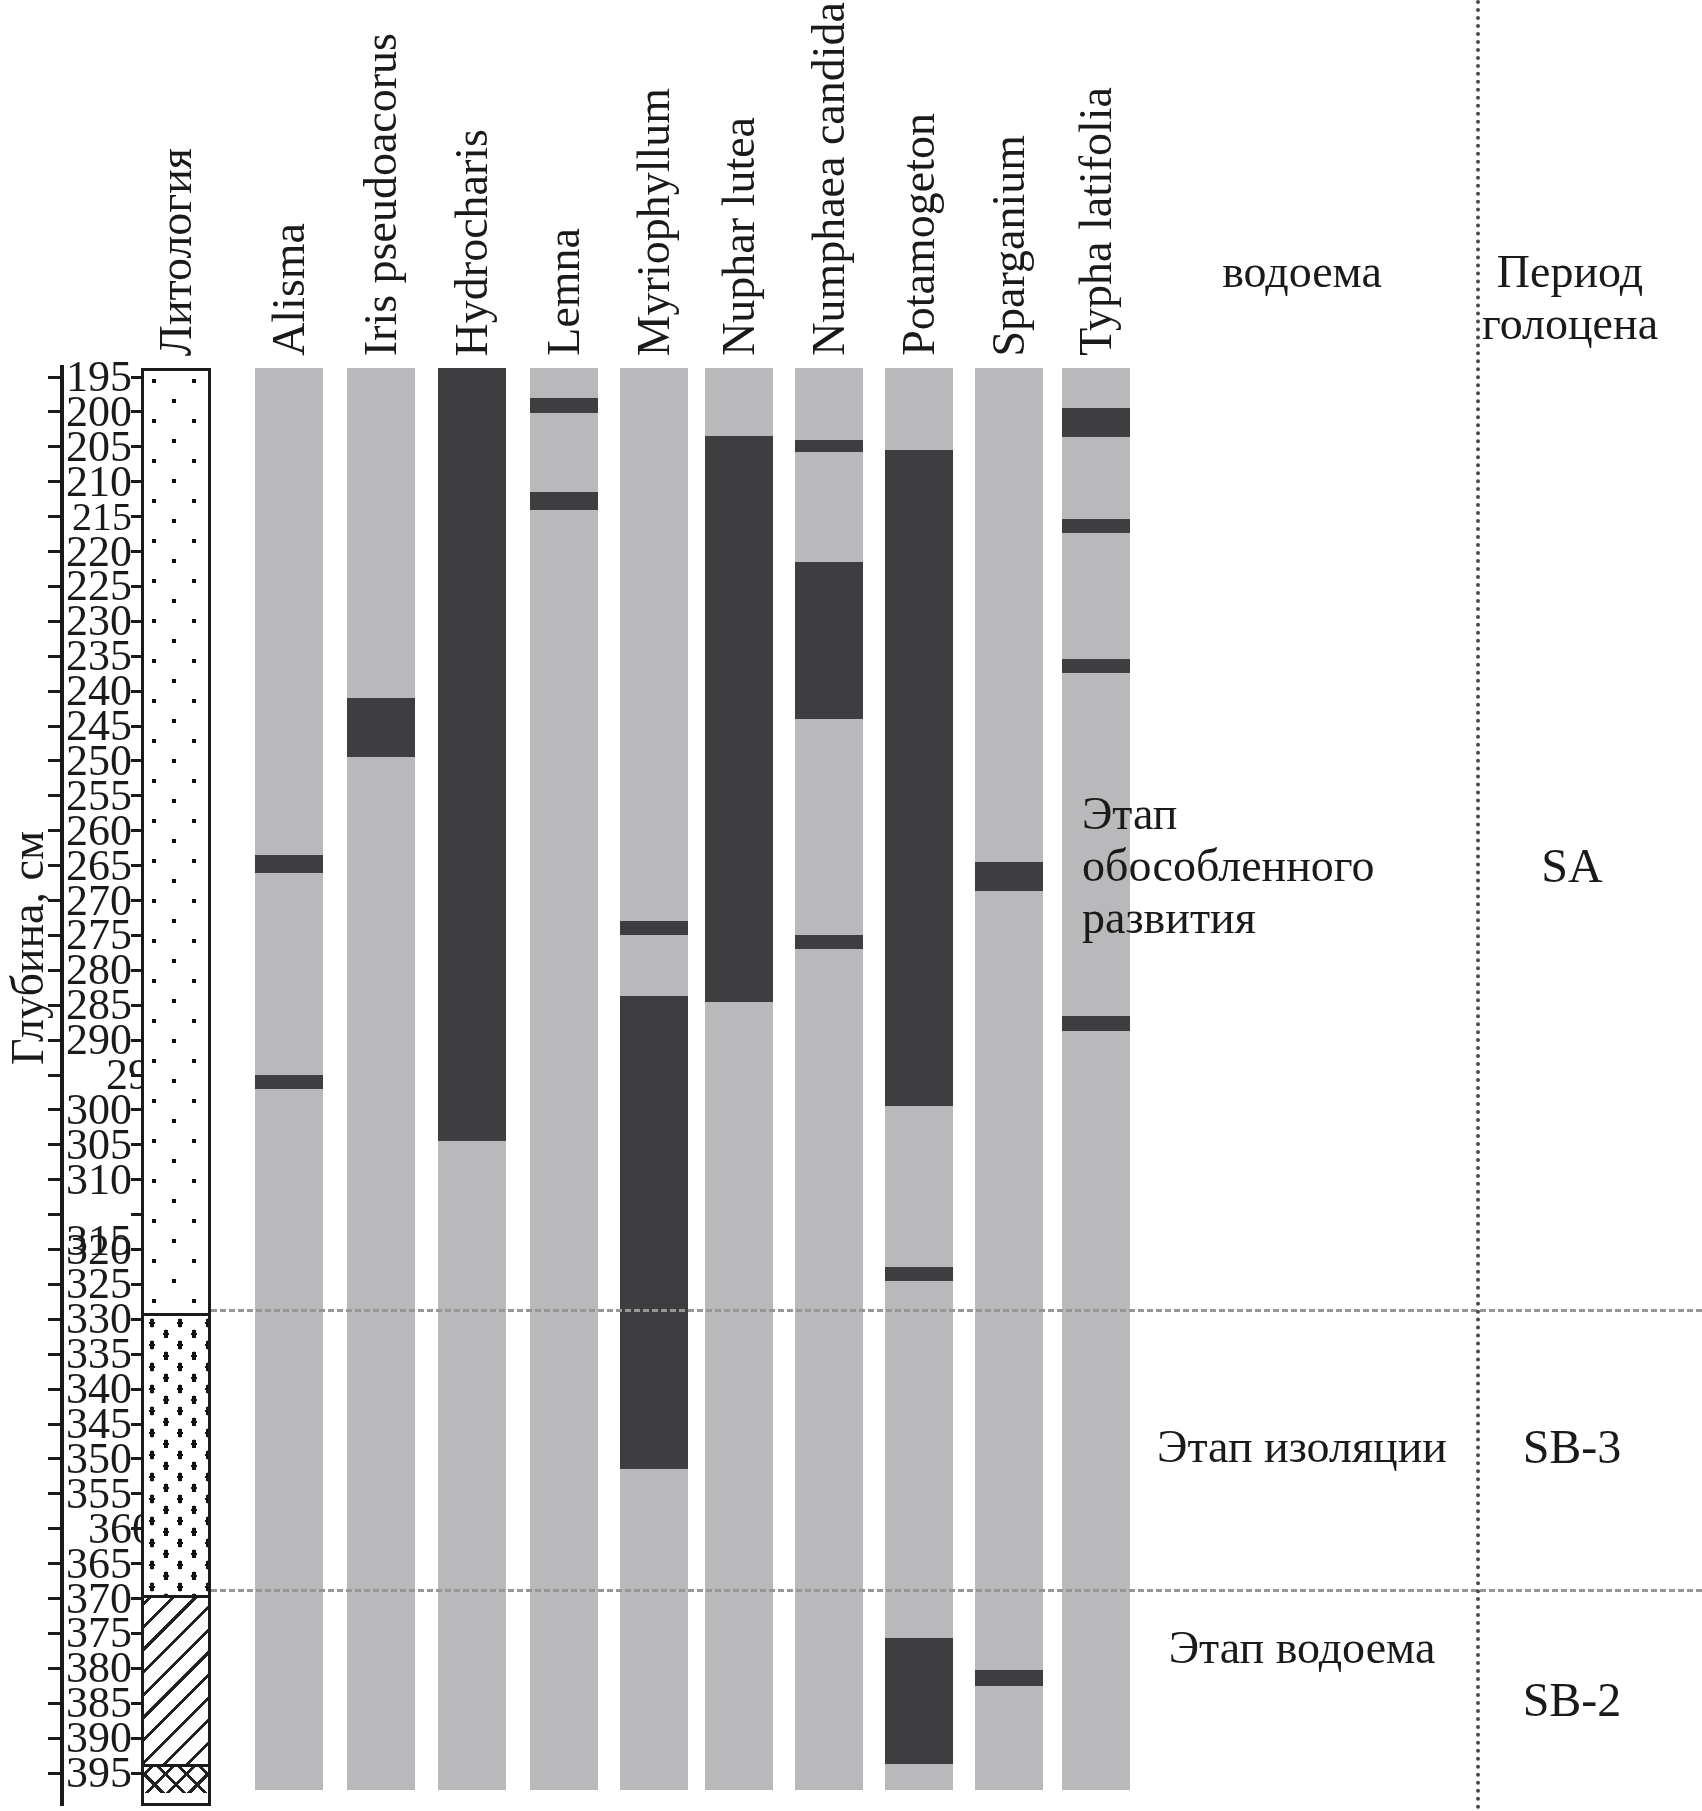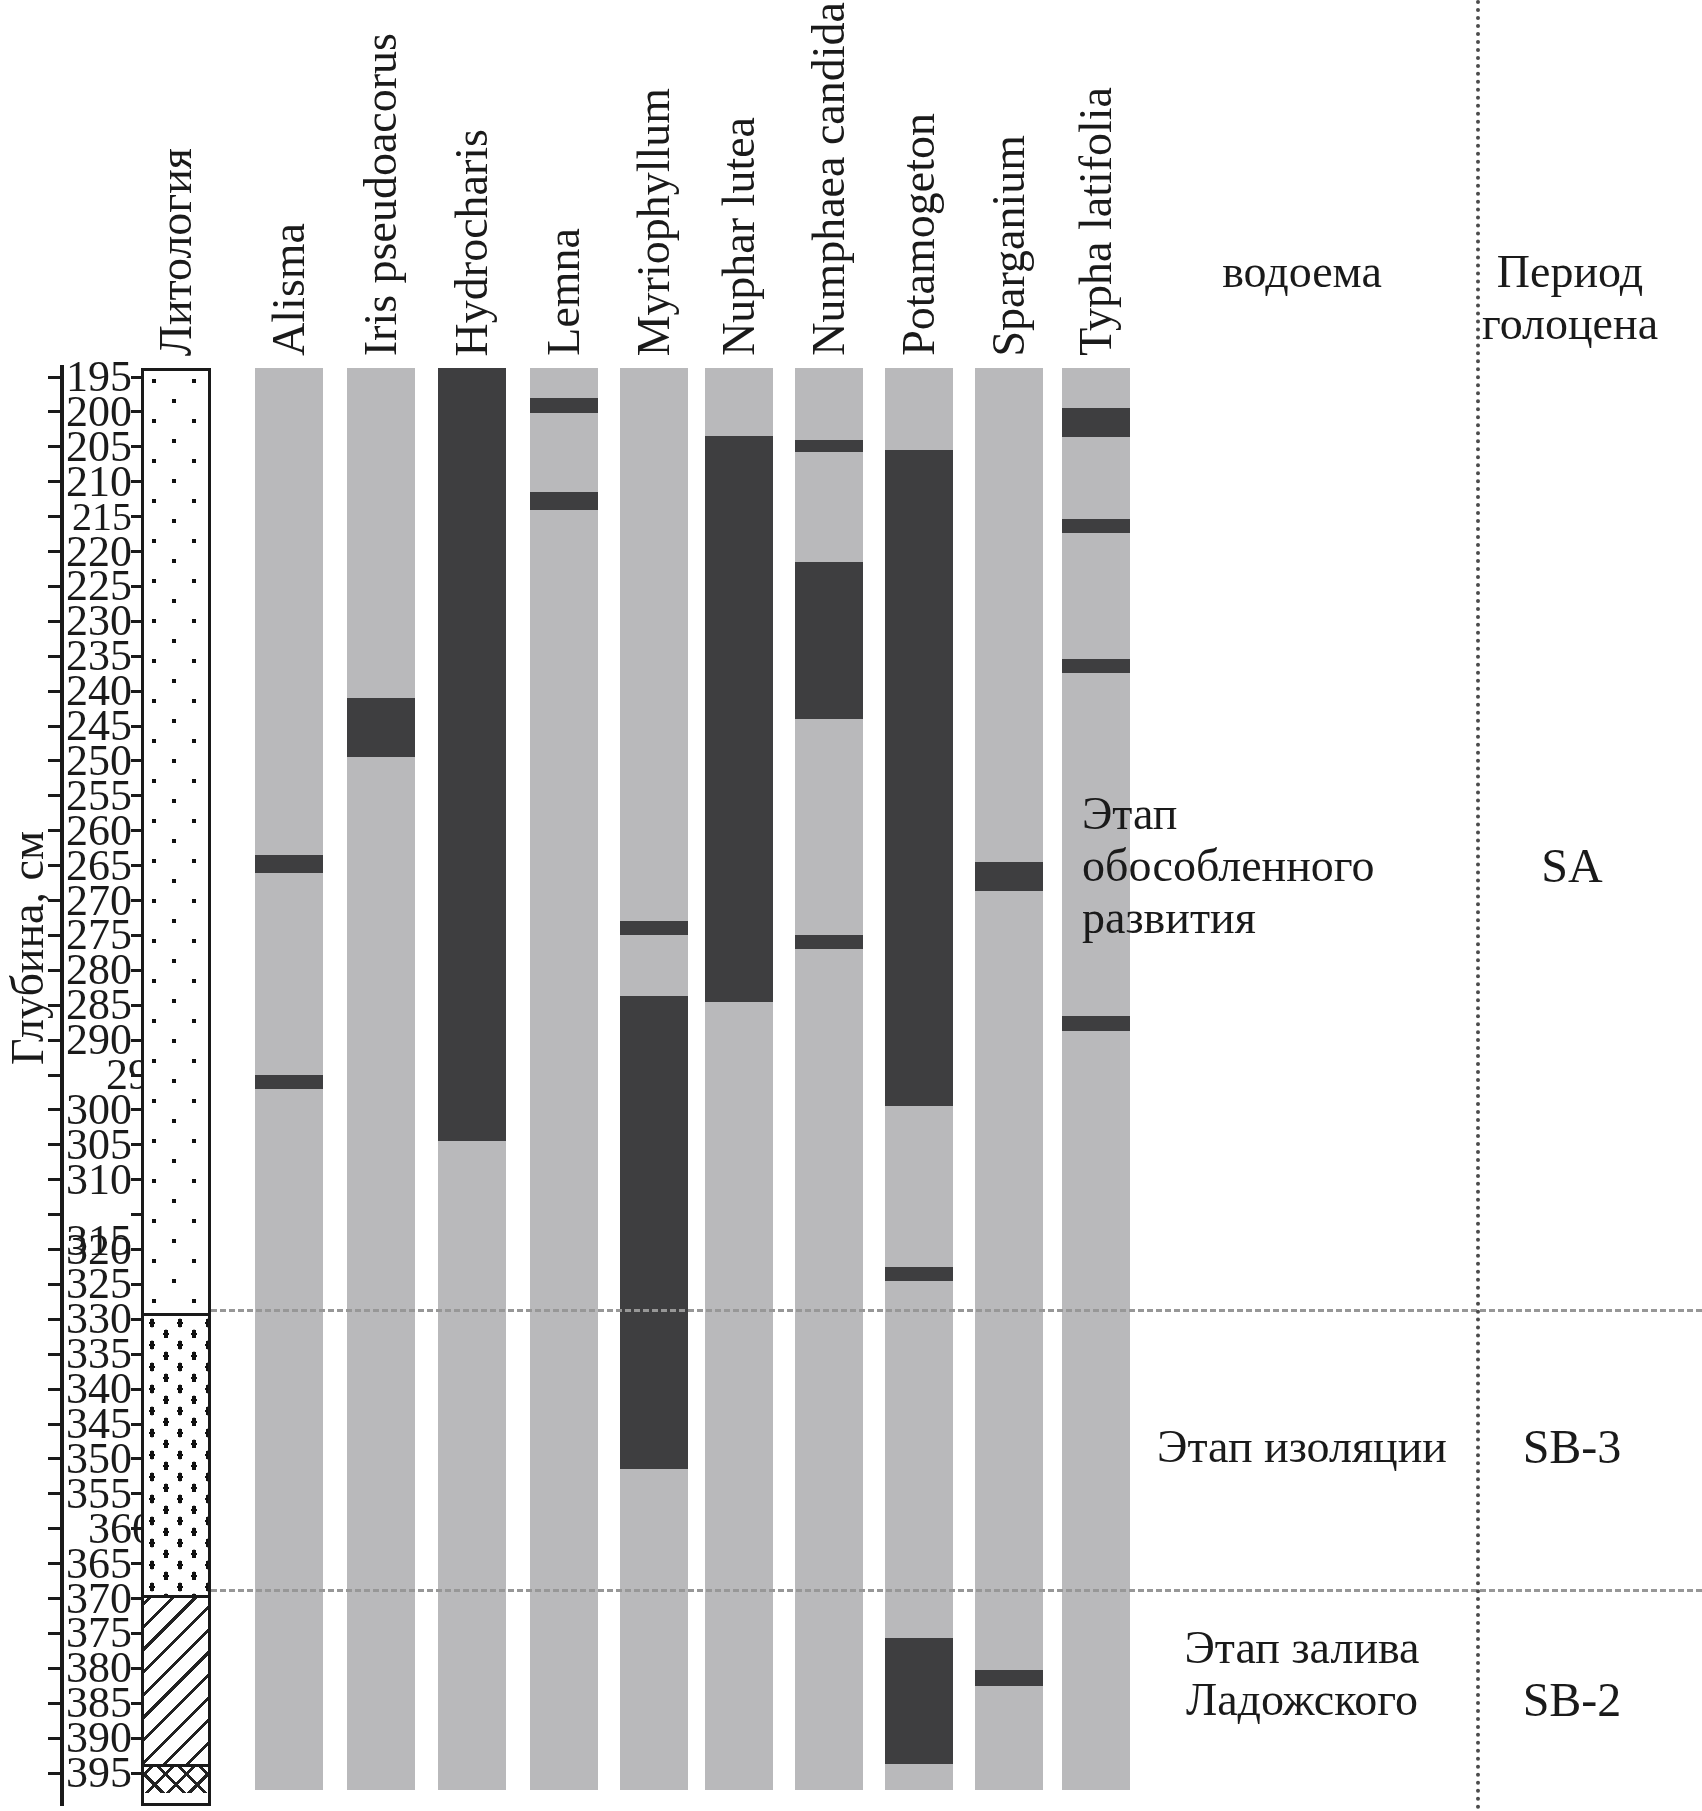--- a/index.html
+++ b/index.html
@@ -251,22 +251,21 @@
         <div>Этап</div>
         <div>обособленного</div>
         <div>развития</div>
       </div>
       <div style="position: absolute; left: 1442px; top: 840px; width: 260px; text-align: center; font-size: 48px; line-height: 52px;">SA</div>
       <div style="position: absolute; left: 1082px; top: 1421px; width: 440px; text-align: center; font-size: 46px; line-height: 52px;">
         <div>Этап изоляции</div>
       </div>
       <div style="position: absolute; left: 1442px; top: 1421px; width: 260px; text-align: center; font-size: 48px; line-height: 52px;">SB-3</div>
       <div style="position: absolute; left: 1082px; top: 1622px; width: 440px; text-align: center; font-size: 46px; line-height: 52px;">
-        <div>Этап залива</div>
-        <div>Ладожского</div>
+        <div>Этап водоема</div>
       </div>
       <div style="position: absolute; left: 1442px; top: 1674px; width: 260px; text-align: center; font-size: 48px; line-height: 52px;">SB-2</div>
     </div>
 
   <div class="hlabel" style="left:1082px; top:246px; width:440px;">
     <div>водоема</div>
   </div>
   <div class="hlabel" style="left:1430px; top:246px; width:280px;">
     <div>Период</div>
     <div>голоцена</div>

